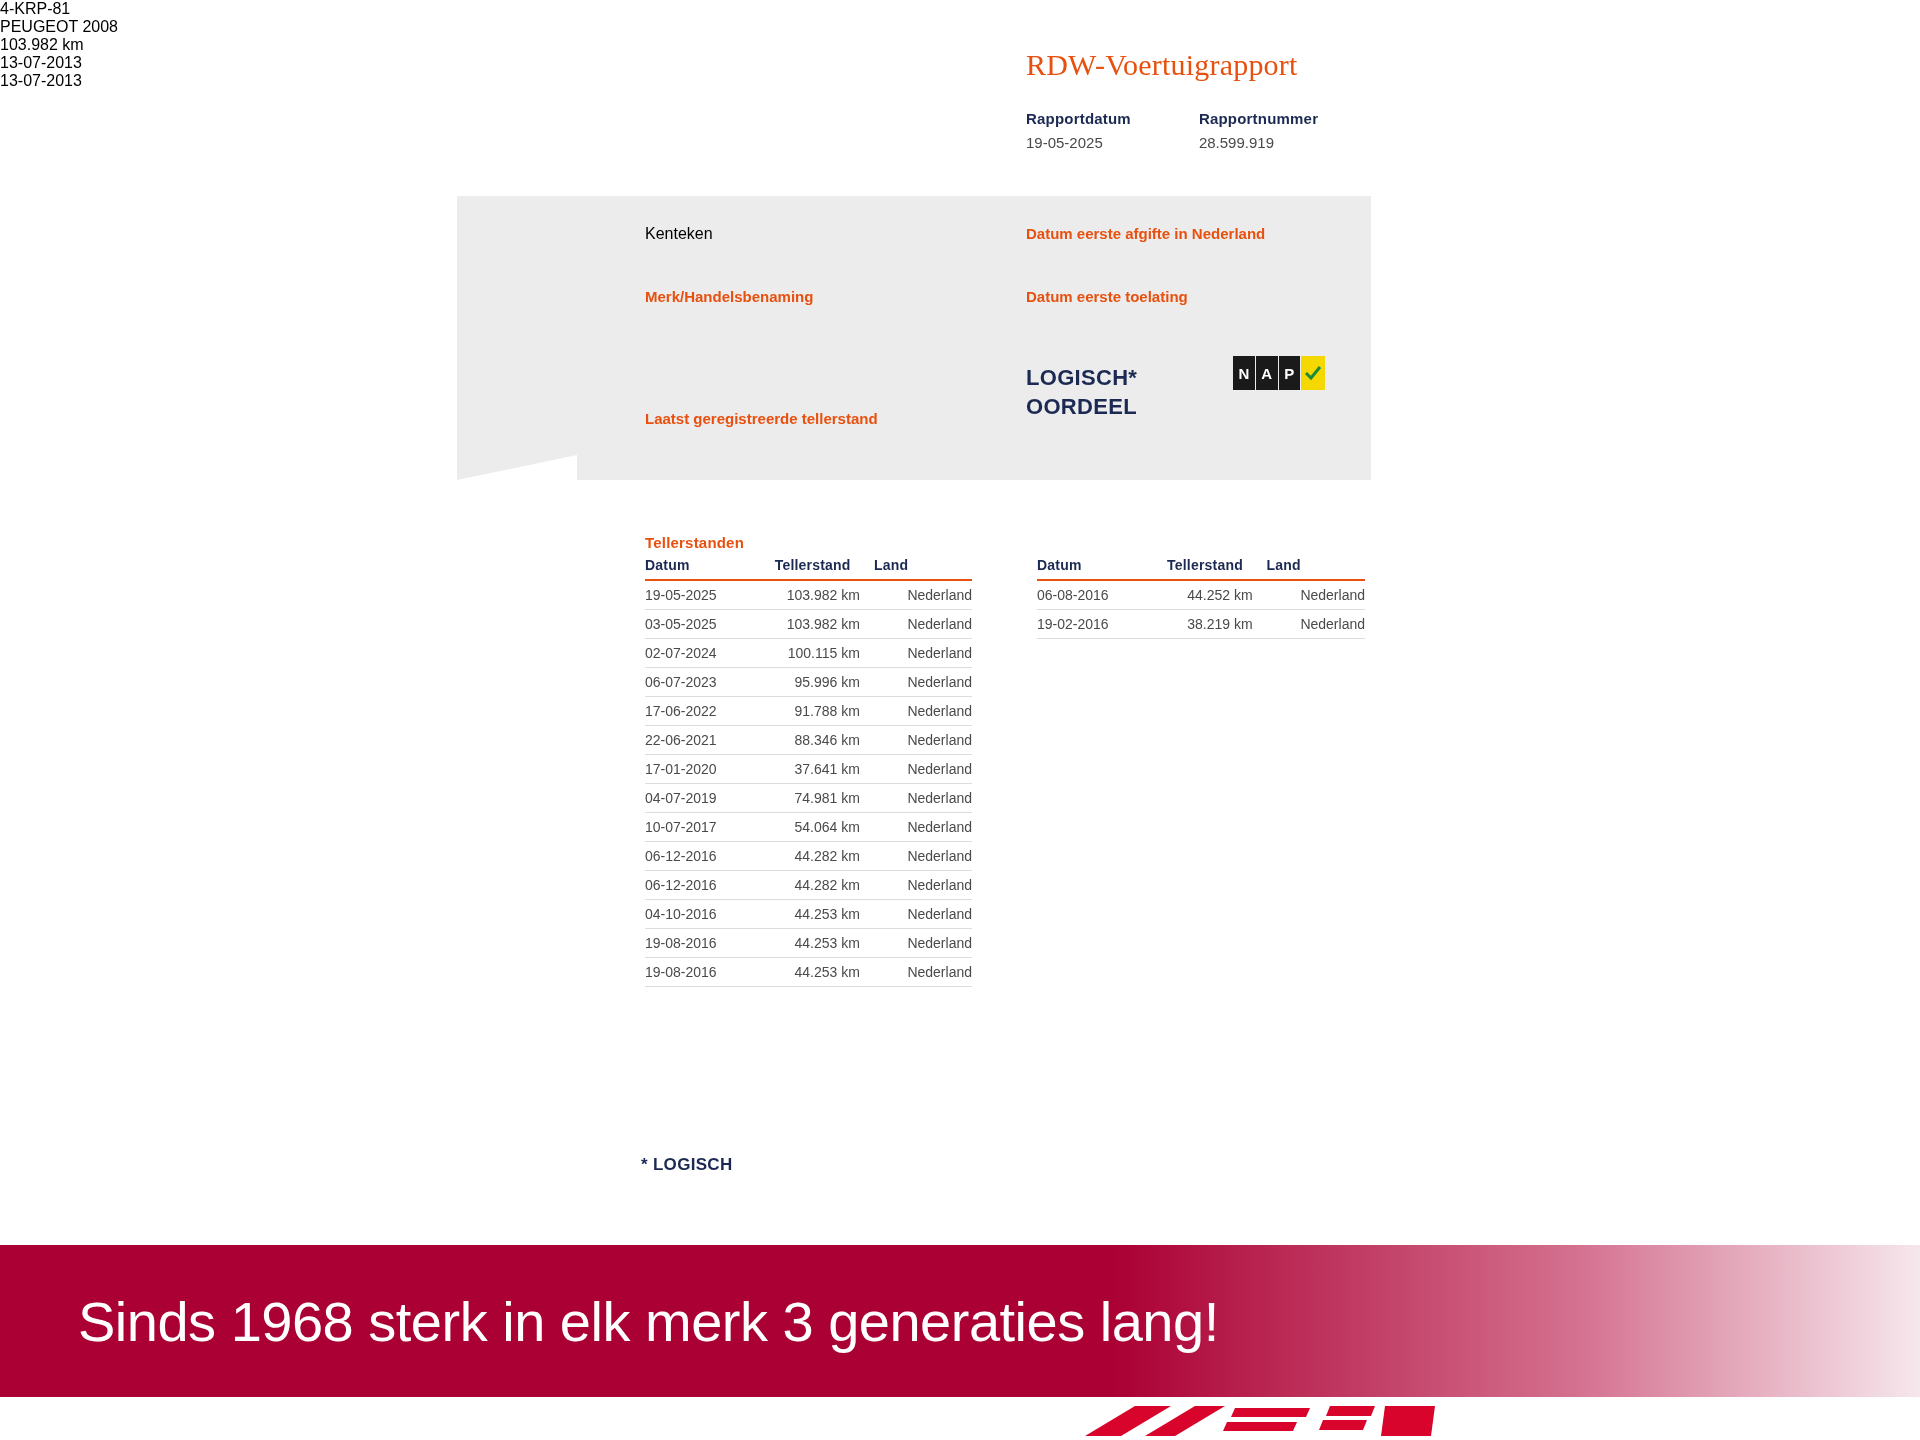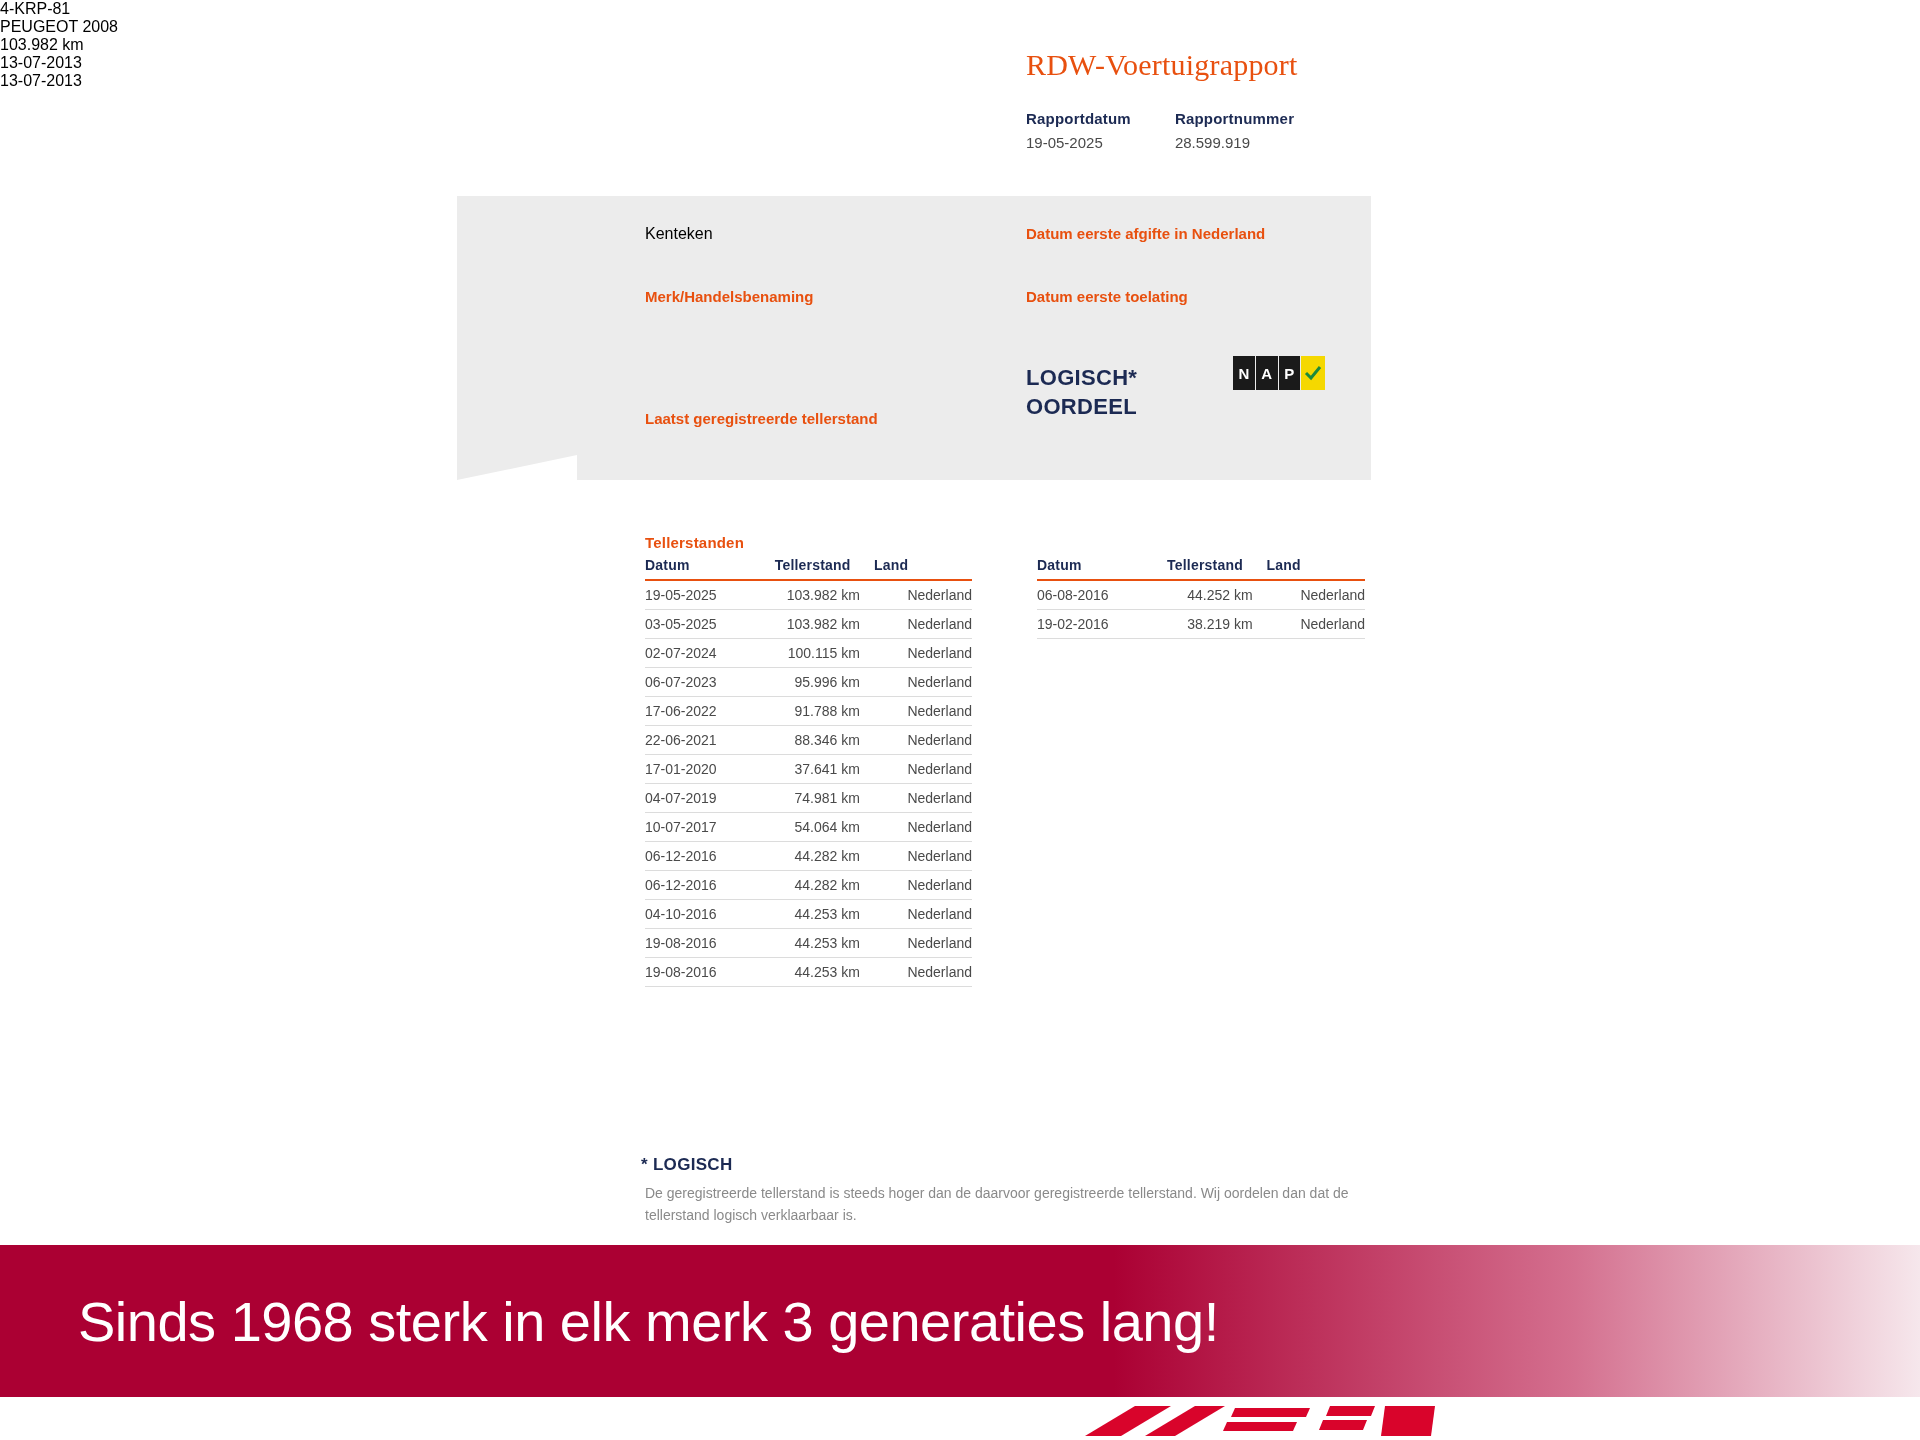--- a/index.html
+++ b/index.html
@@ -54,21 +54,21 @@
     font-size: 30px;
     color: #e8500f;
     letter-spacing: 0.2px;
   }
 
   .report-meta {
     position: absolute;
     left: 1026px;
     top: 110px;
     display: flex;
-    gap: 44px;
+    gap: 68px;
     align-items: flex-end;
   }
   .meta-col .meta-label {
     font-size: 15px;
     font-weight: bold;
     color: #1c2a53;
     letter-spacing: 0.2px;
     margin-bottom: 7px;
   }
   .meta-col .meta-value {
@@ -392,21 +392,20 @@
           </tr>
           <tr>
             <td class="date">19-02-2016</td>
             <td class="value">38.219 km</td>
             <td class="land">Nederland</td>
           </tr>
         </tbody>
     </table>
 
     <div class="footnote-title">* LOGISCH</div>
-    <div class="footnote-body">De geregistreerde tellerstand is steeds hoger dan de daarvoor geregistreerde tellerstand. Wij oordelen dan dat de tellerstand logisch verklaarbaar is.</div>
     <div class="fine-print" id="fine-left">RDW  —  Rapportnummer 28.599.919  —  4-KRP-81</div>
     <div class="fine-print" id="fine-right">3 E 167 M</div>
 
   </div>
 
   <div class="banner">
     <div class="banner-text">Sinds 1968 sterk in elk merk 3 generaties lang!</div>
   </div>
 
   <div class="bottom-logo">

